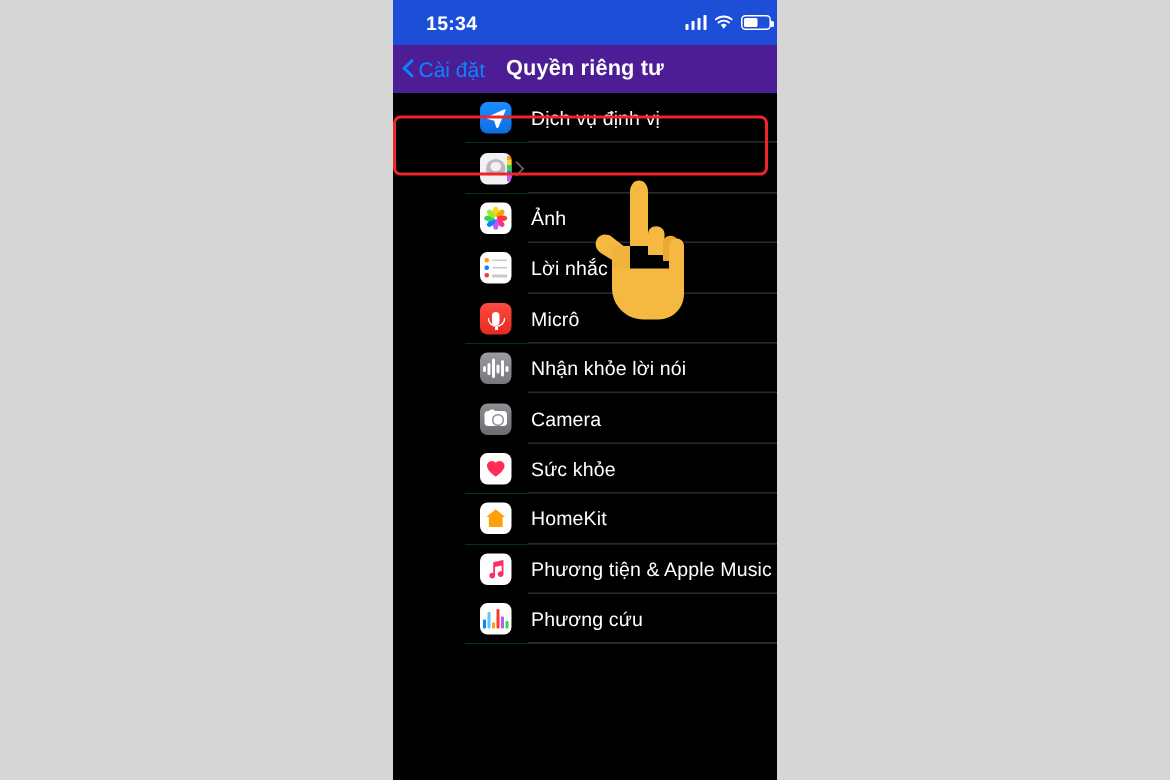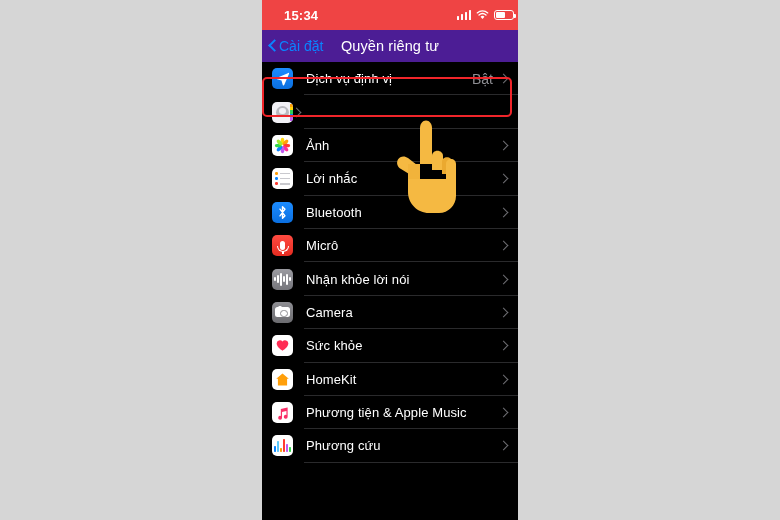--- a/index.html
+++ b/index.html
@@ -13,21 +13,21 @@
   
   #phone {
     position:absolute; left:262px; top:0; width:256px; height:520px;
     background:#000; overflow:hidden;
   }
 
   
   .statusbar {
     position:relative; height:30px; width:100%;
     display:flex; align-items:center; justify-content:space-between;
-    padding:0 4px 0 22px; background:#ef4444;
+    padding:0 4px 0 22px; background:#1d4ed8;
   }
   .sb-time { color:#fff; font-size:13px; font-weight:600; letter-spacing:.2px; }
   .sb-right { display:flex; align-items:center; gap:5px; }
   .sig { display:flex; align-items:flex-end; gap:1.5px; height:10px; }
   .sig i { display:block; width:2.5px; background:#fff; border-radius:.5px; }
   .sig i:nth-child(1){ height:4px; }
   .sig i:nth-child(2){ height:6px; }
   .sig i:nth-child(3){ height:8px; }
   .sig i:nth-child(4){ height:10px; }
   .wifi { width:13px; height:10px; position:relative; }
@@ -49,25 +49,25 @@
     cursor:pointer;
   }
   .back .chev { width:9px; height:15px; position:relative; display:block; }
   .back .chev::before{
     content:""; position:absolute; left:2px; top:2.5px;
     width:7px; height:7px; border-left:2.2px solid #0a84ff; border-bottom:2.2px solid #0a84ff;
     transform:rotate(45deg);
   }
   .nav-title {
     width:100%; text-align:center; color:#fff;
-    font-size:14.5px; font-weight:400; letter-spacing:.1px;
-  }
-
-  
-  .list { background:#22c55e; width:100%; }
+    font-size:14.5px; font-weight:700; letter-spacing:.1px;
+  }
+
+  
+  .list { background:#22c55e; width:100%;margin-left:48px; }
   .row {
     position:relative; display:flex; align-items:center;
     height:33.4px; padding-left:10px; background:#000;
     cursor:pointer;
   }
   .row .sep {
     position:absolute; left:42px; right:0; bottom:0; height:1px;
     background:#2a2a2c;
   }
   .row:last-child .sep { left:42px; }
@@ -270,30 +270,20 @@
           <span class="ln l3">
               <b></b>
               <s></s>
             </span>
         </span>
         <span class="label">Lời nhắc</span>
         <span class="chevr"></span>
         <span class="sep"></span>
       </div>
 
-      <div class="row">
-        <span class="ico ic-bluetooth">
-          <svg viewBox="0 0 12 18">
-              <path d="M3 5l6 8-3 3V2l3 3-6 8" stroke="#fff" stroke-width="1.7" fill="none" stroke-linejoin="round" stroke-linecap="round"></path>
-            </svg>
-        </span>
-        <span class="label">Bluetooth</span>
-        <span class="chevr"></span>
-        <span class="sep"></span>
-      </div>
 
       <div class="row">
         <span class="ico ic-micro">
           <span class="body"></span>
             <span class="arc"></span>
             <span class="stem"></span>
         </span>
         <span class="label">Micrô</span>
         <span class="chevr"></span>
         <span class="sep"></span>

